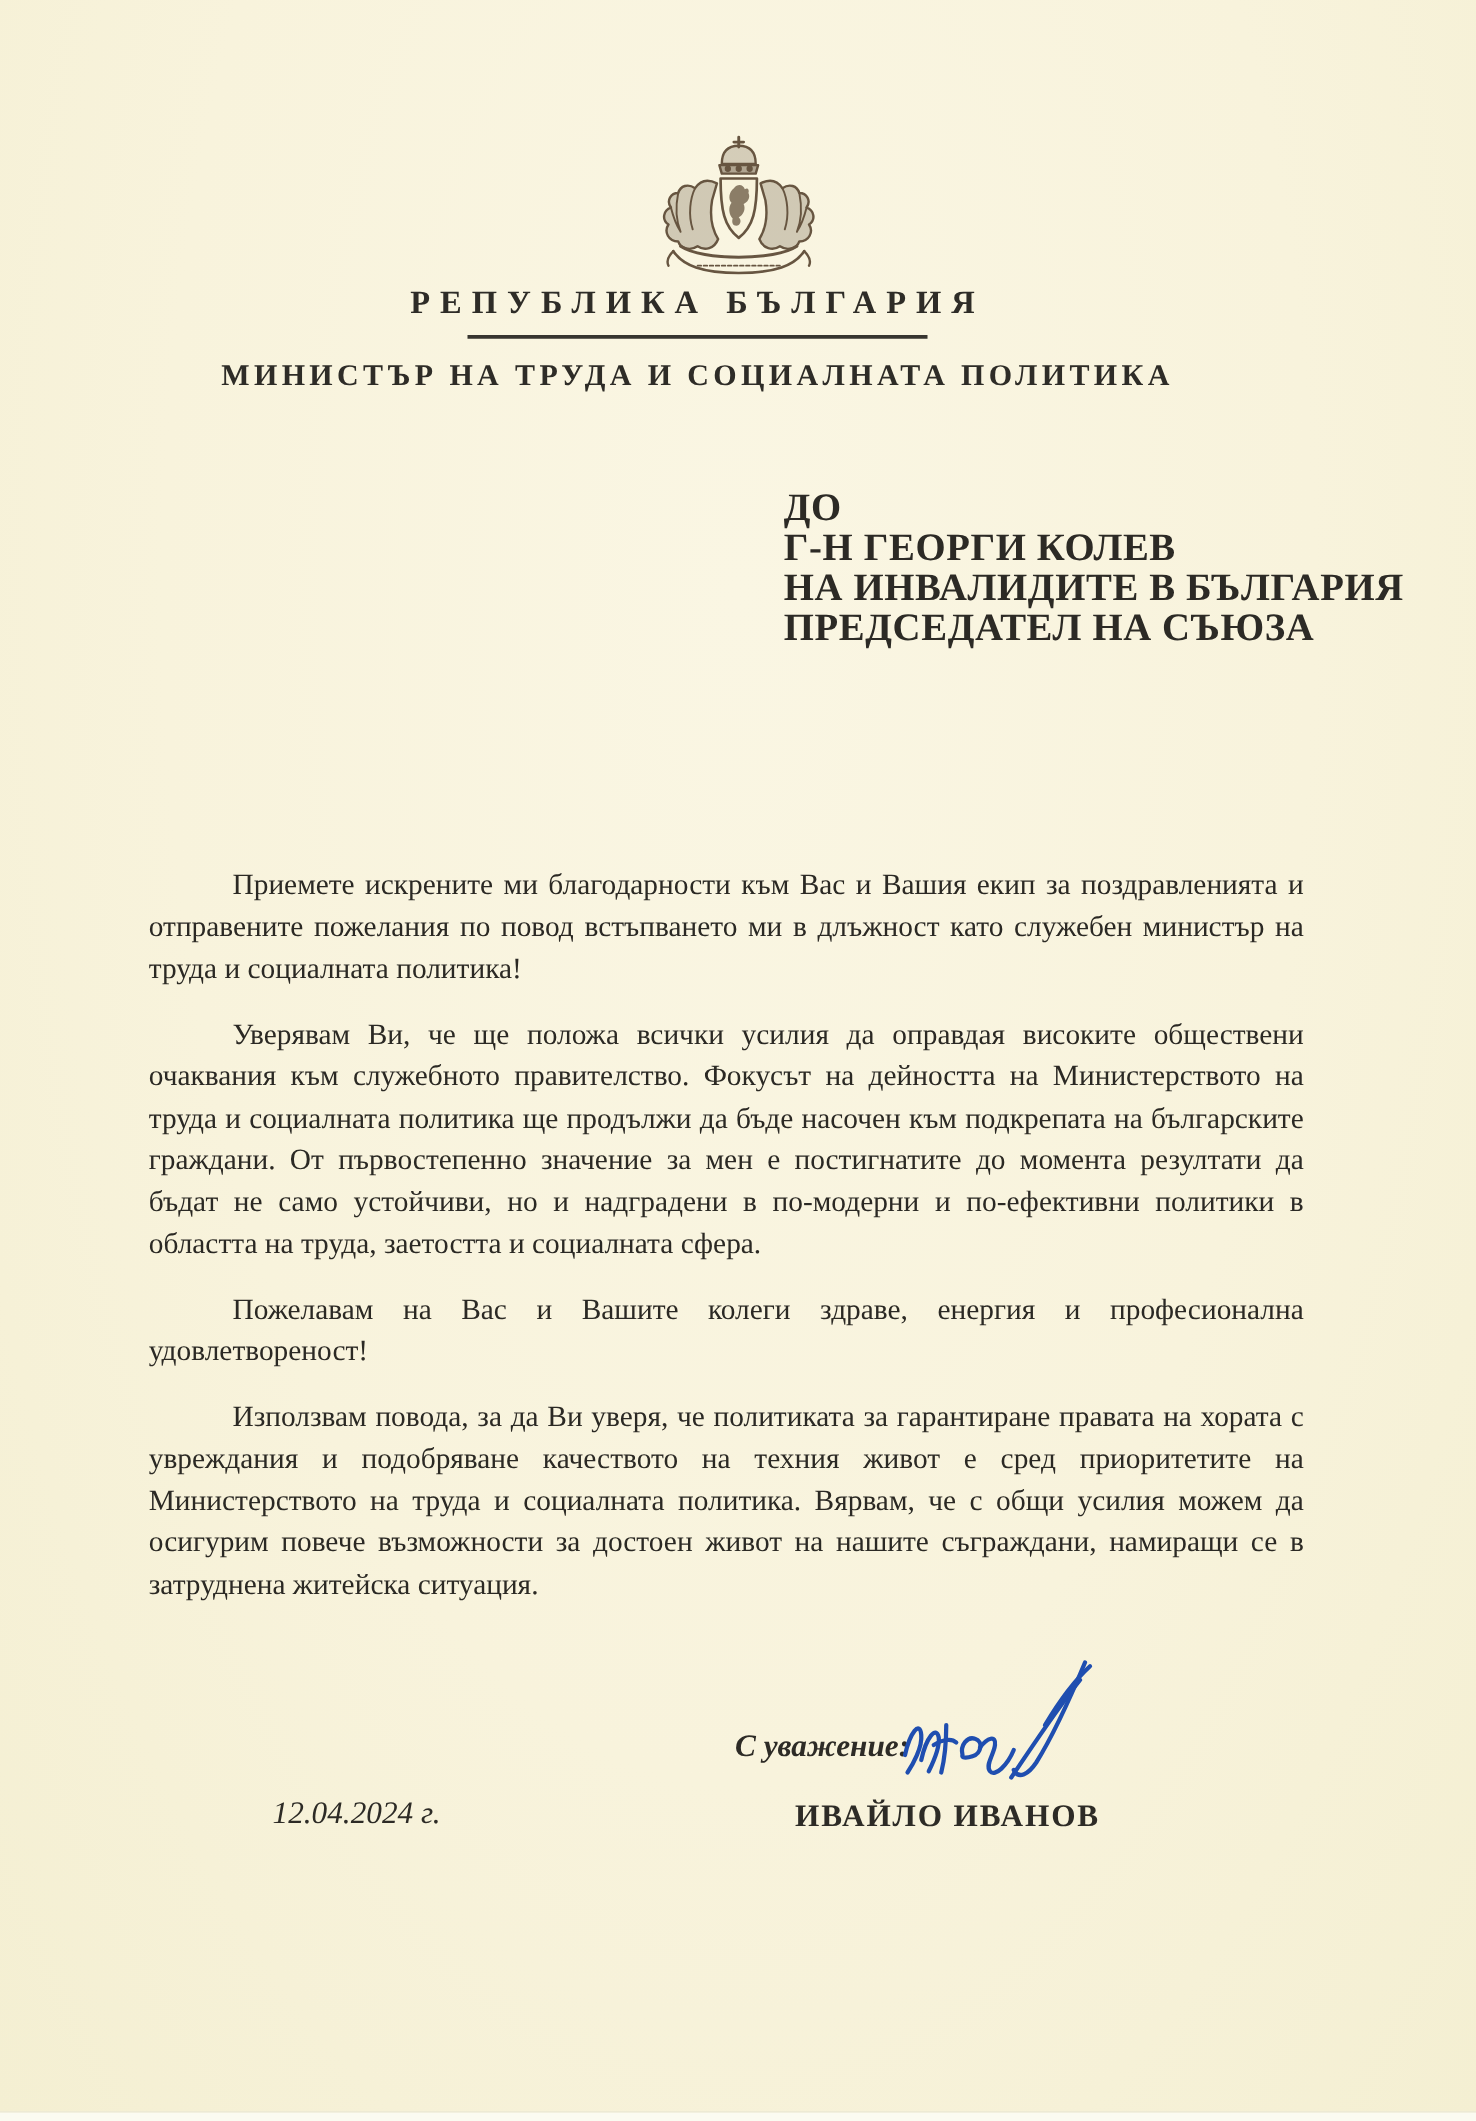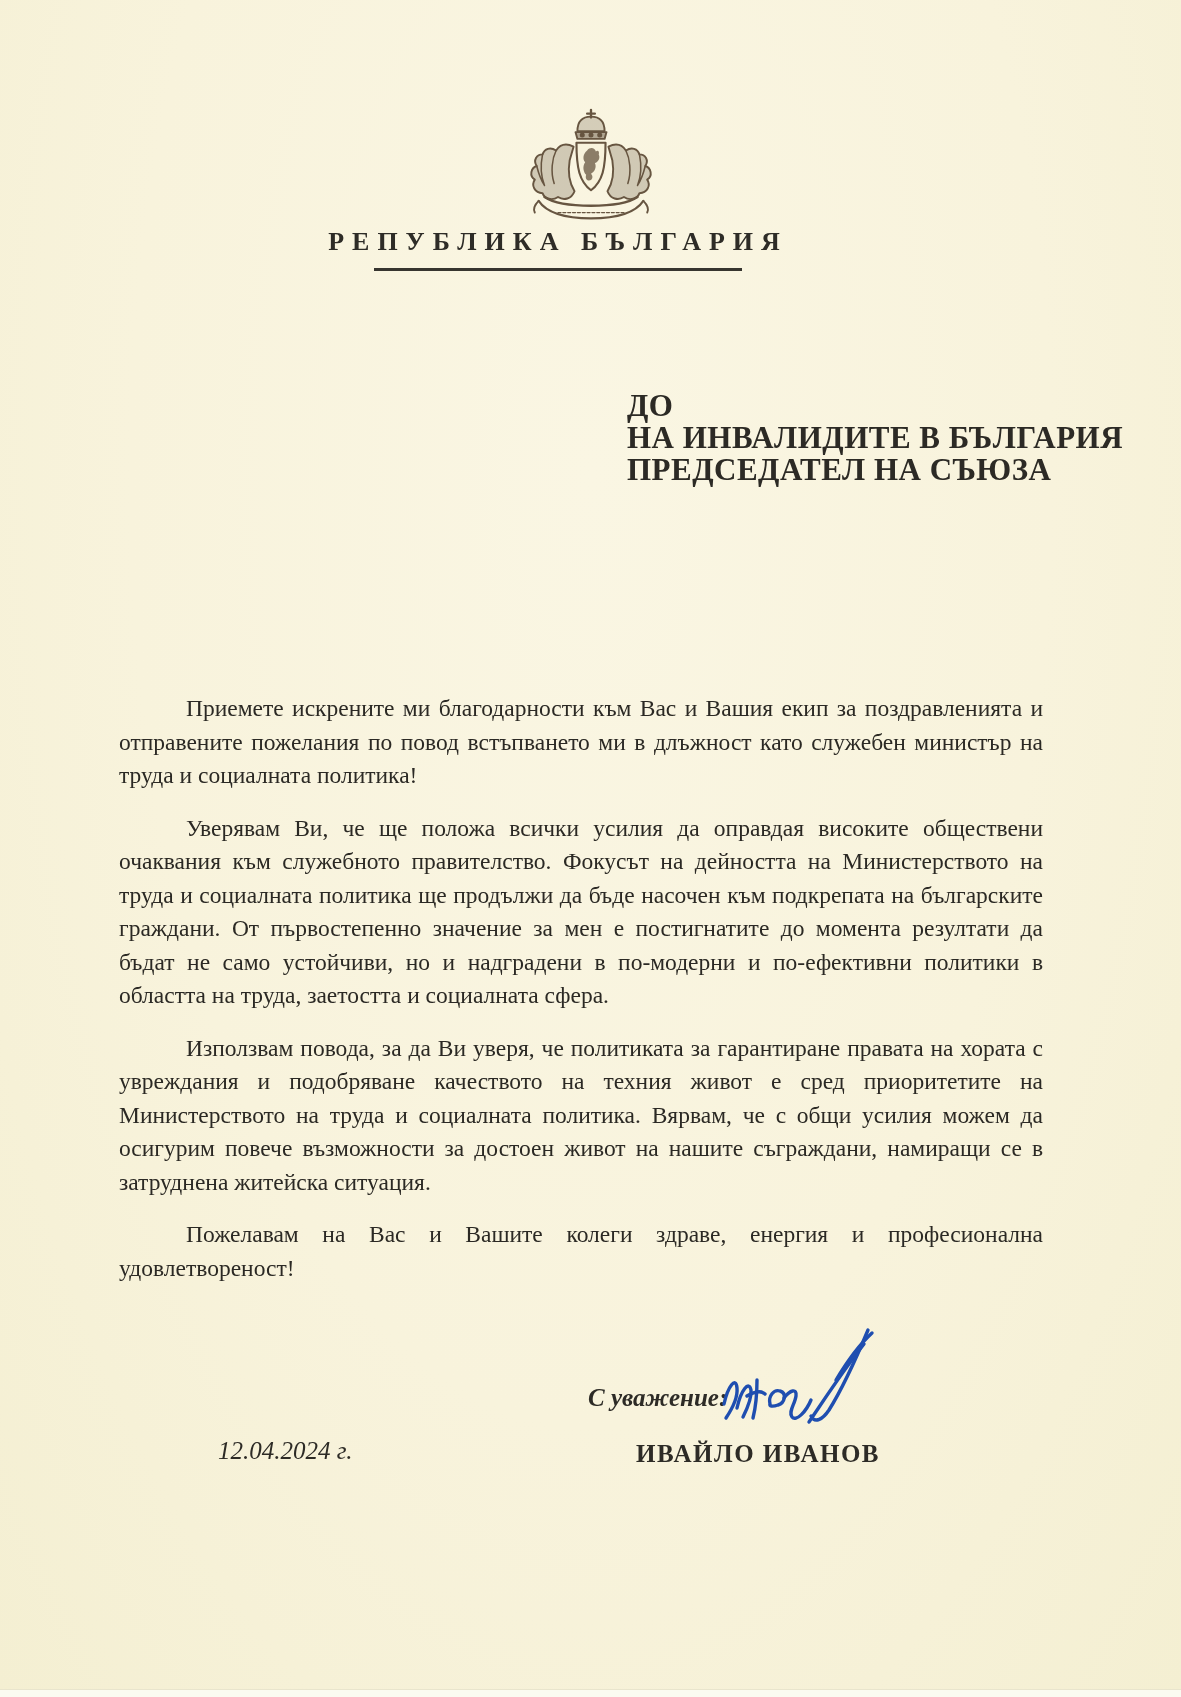--- a/index.html
+++ b/index.html
@@ -108,33 +108,35 @@
 
       <path d="M52,96 C70,108 130,108 148,96" stroke-width="2.4"></path>
       <path d="M46,100 C54,112 70,118 100,118 C130,118 146,112 154,100" stroke-width="2.2"></path>
       <path d="M46,100 C42,104 40,108 42,112 M154,100 C158,104 160,108 158,112" stroke-width="2"></path>
       <path d="M66,112 h68" stroke-width="1.4" stroke-dasharray="3 2"></path>
     </svg>
   </div>
 
   <div class="header-text country">РЕПУБЛИКА БЪЛГАРИЯ</div>
   <div class="rule"></div>
+  <div class="header-text office">МИНИСТЪР НА ТРУДА И СОЦИАЛНАТА ПОЛИТИКА</div>
 
   <div class="recipient">
     <div>ДО</div>
+    <div>Г-Н ГЕОРГИ КОЛЕВ</div>
     <div>НА ИНВАЛИДИТЕ В БЪЛГАРИЯ</div>
     <div>ПРЕДСЕДАТЕЛ НА СЪЮЗА</div>
   </div>
 
 
   <div class="body-text">
     <p>Приемете искрените ми благодарности към Вас и Вашия екип за поздравленията и отправените пожелания по повод встъпването ми в длъжност като служебен министър на труда и социалната политика!</p>
     <p>Уверявам Ви, че ще положа всички усилия да оправдая високите обществени очаквания към служебното правителство. Фокусът на дейността на Министерството на труда и социалната политика ще продължи да бъде насочен към подкрепата на българските граждани. От първостепенно значение за мен е постигнатите до момента резултати да бъдат не само устойчиви, но и надградени в по-модерни и по-ефективни политики в областта на труда, заетостта и социалната сфера.</p>
+    <p>Пожелавам на Вас и Вашите колеги здраве, енергия и професионална удовлетвореност!</p>
     <p>Използвам повода, за да Ви уверя, че политиката за гарантиране правата на хората с увреждания и подобряване качеството на техния живот е сред приоритетите на Министерството на труда и социалната политика. Вярвам, че с общи усилия можем да осигурим повече възможности за достоен живот на нашите съграждани, намиращи се в затруднена житейска ситуация.</p>
-    <p>Пожелавам на Вас и Вашите колеги здраве, енергия и професионална удовлетвореност!</p>
   </div>
 
   <div class="valediction">С уважение:</div>
 
   <div class="signature">
     <svg viewBox="0 0 195 130" width="195" height="130" fill="none" stroke="#1f4eb0" stroke-width="3.4" stroke-linecap="round" stroke-linejoin="round">
       <path d="M12,86 C16,68 24,58 25,70 C26,80 18,94 14,100"></path>
       <path d="M25,90 C29,72 37,62 39,72 C40,81 34,93 31,99"></path>
       <path d="M45,62 C45,74 44,88 41,100"></path>
       <path d="M35,78 C41,74 49,72 53,76"></path>

